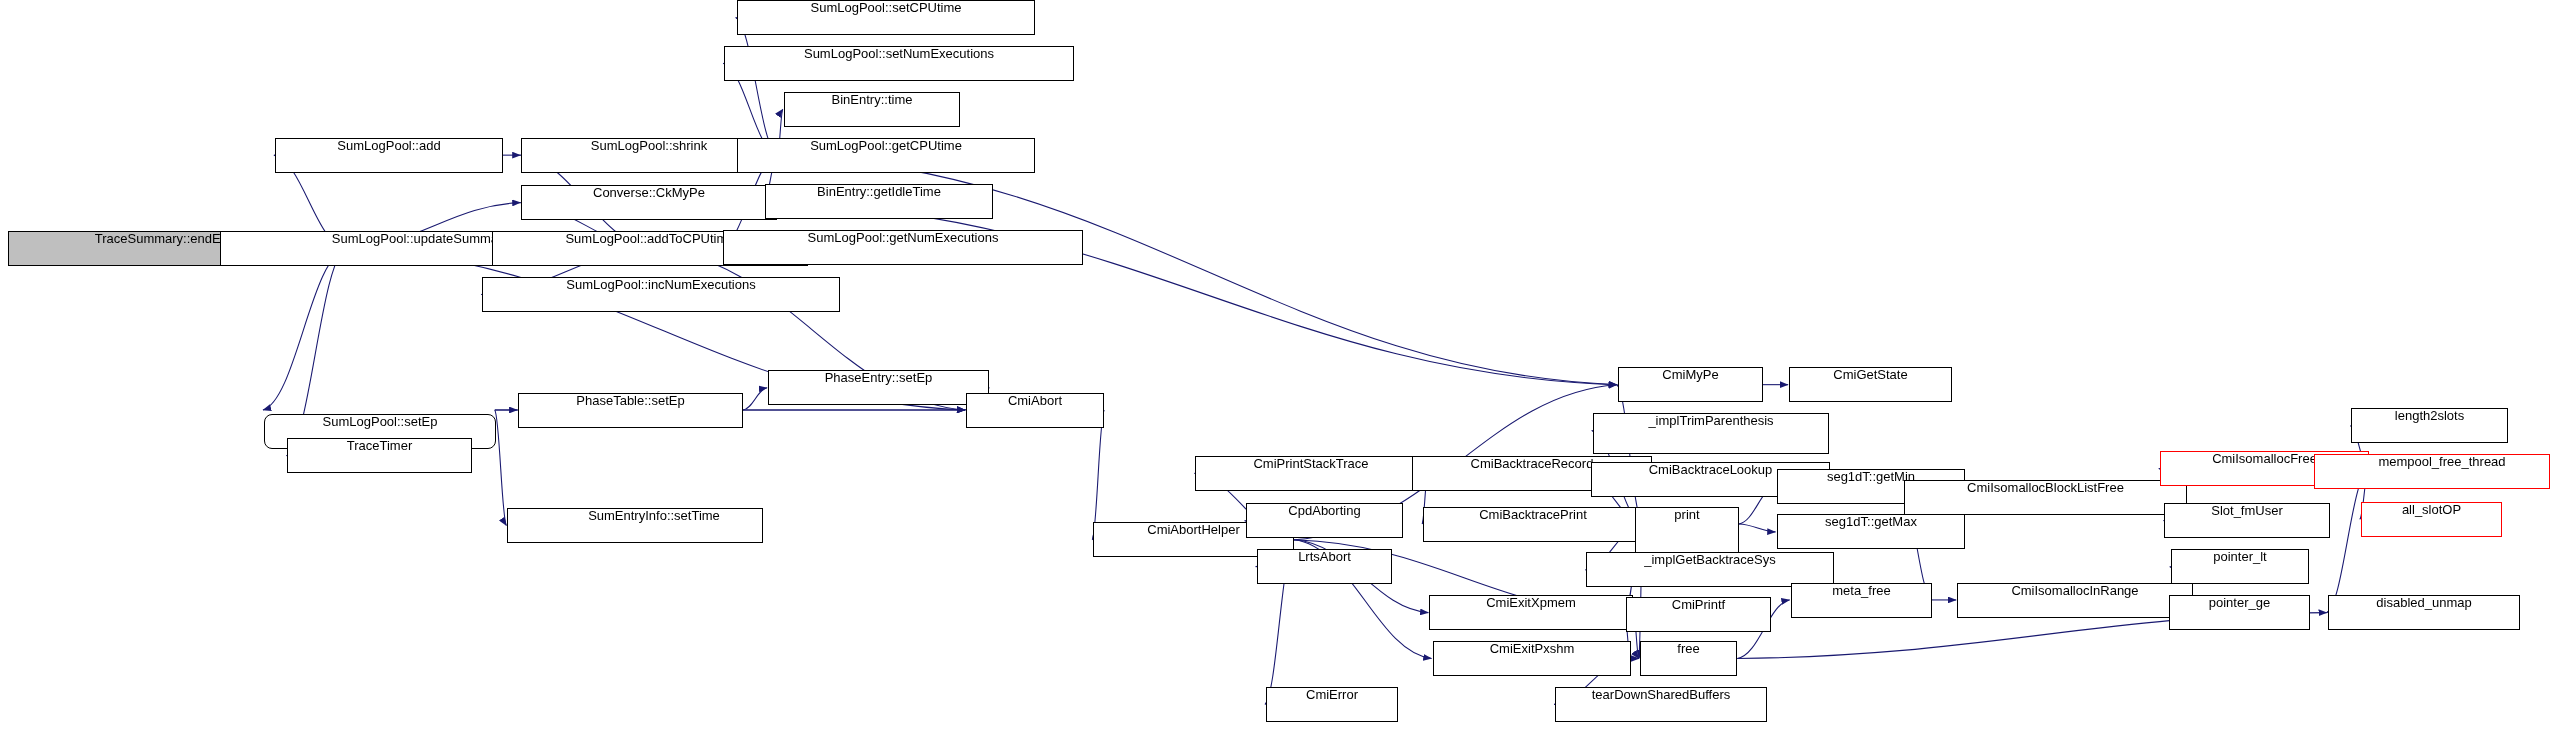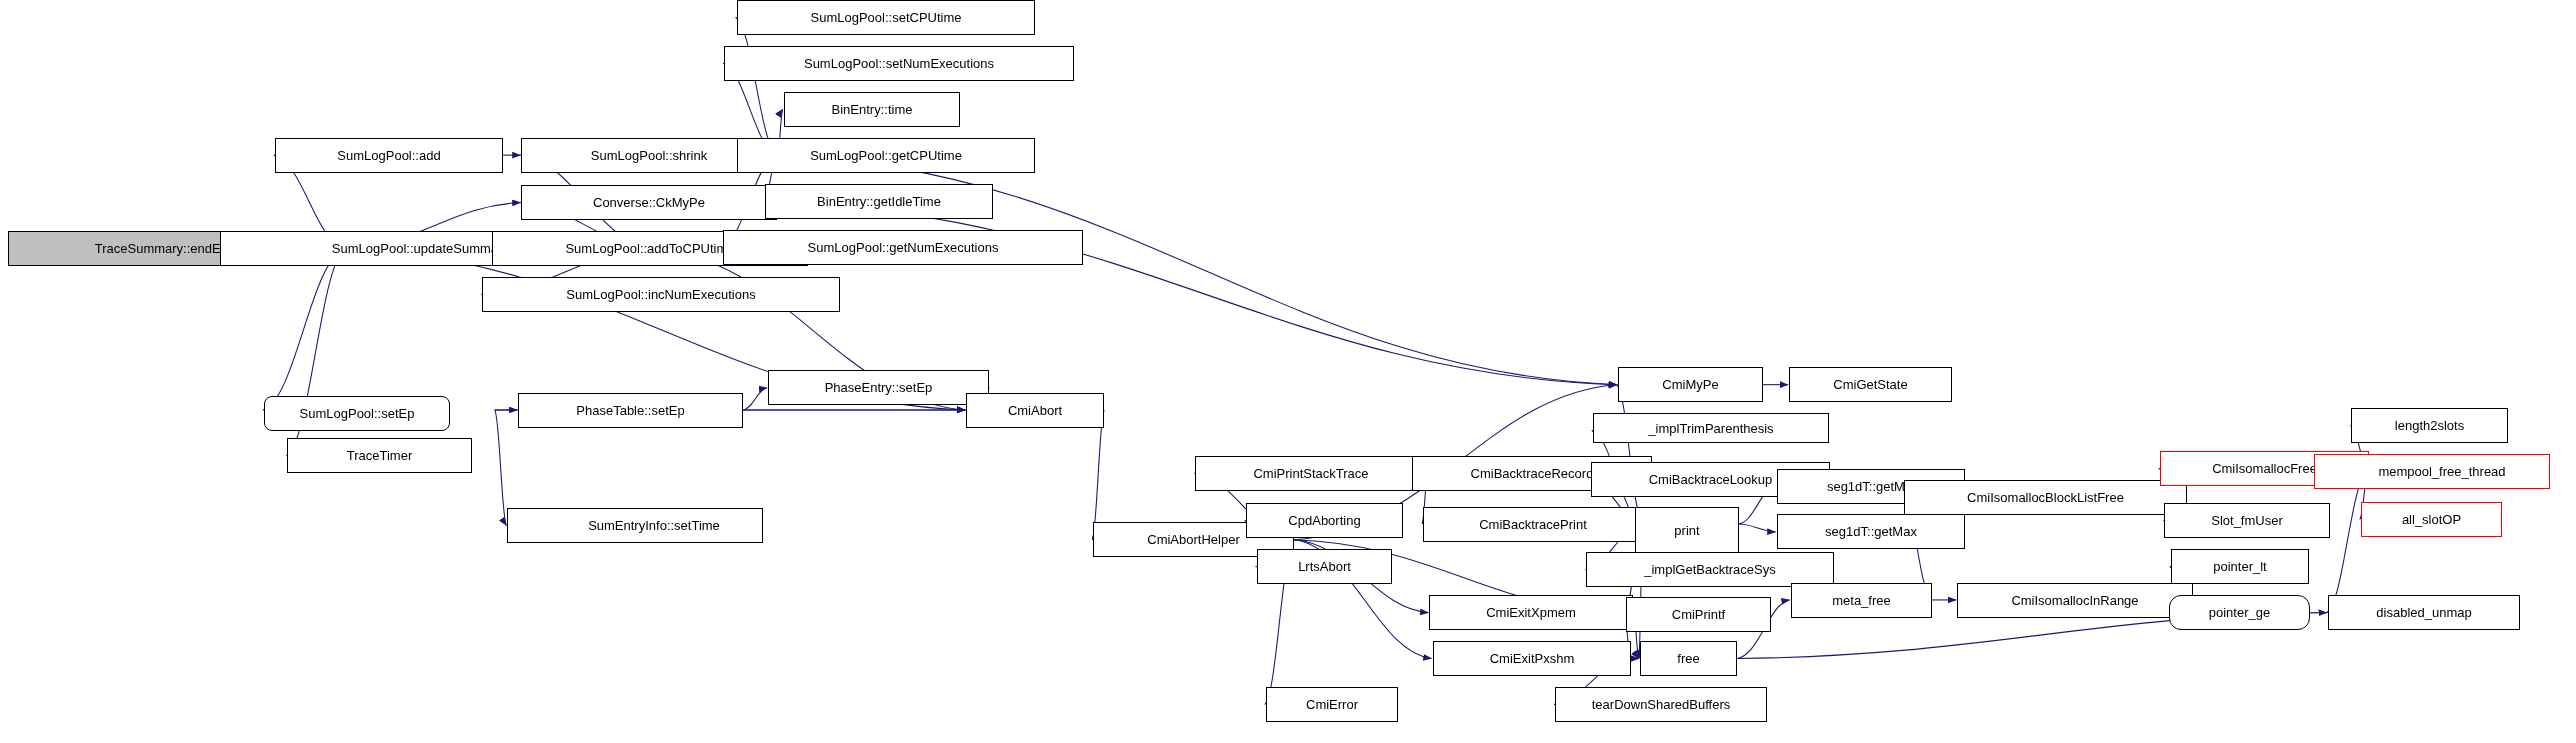--- a/index.html
+++ b/index.html
@@ -13,21 +13,21 @@
   #edges{position:absolute;left:0;top:0;width:2576px;height:744px;}
   .node{
     position:absolute;
     box-sizing:border-box;
     border:1px solid #000000;
     background:#ffffff;
     color:#000000;
     font-size:13px;
     line-height:1;
     display:flex;
-    align-items:center;
+    align-items:flex-start;
     justify-content:center;
     white-space:nowrap;
     height:21.5px;
     letter-spacing:0px;
   }
   .node.root{background:#bfbfbf;border-color:#000000;}
   .node.redbox{border:1px solid #ff0000;}
   .node.redbox .lbl{color:#000000;}
   .lbl{padding:0 5.9px;}
 </style>
@@ -141,21 +141,21 @@
       </div>
       <div class="node" style="left: 737px; top: 138px; width: 298px; height: 35px;">
         <span class="lbl">SumLogPool::getCPUtime</span>
       </div>
       <div class="node" style="left: 765px; top: 184px; width: 228px; height: 35px;">
         <span class="lbl">BinEntry::getIdleTime</span>
       </div>
       <div class="node" style="left: 723px; top: 230px; width: 360px; height: 35px;">
         <span class="lbl">SumLogPool::getNumExecutions</span>
       </div>
-      <div class="node" style="left: 264px; top: 396px; width: 186px; height: 35px; border-radius: 8px;">
+      <div class="node" style="left: 264px; top: 414px; width: 232px; height: 35px; border-radius: 8px;">
         <span class="lbl">SumLogPool::setEp</span>
       </div>
       <div class="node" style="left: 287px; top: 438px; width: 185px; height: 35px;">
         <span class="lbl">TraceTimer</span>
       </div>
       <div class="node" style="left: 518px; top: 393px; width: 225px; height: 35px;">
         <span class="lbl">PhaseTable::setEp</span>
       </div>
       <div class="node" style="left: 507px; top: 508px; width: 256px; height: 35px; padding-left: 38px;">
         <span class="lbl">SumEntryInfo::setTime</span>
@@ -177,21 +177,21 @@
       </div>
       <div class="node" style="left: 1257px; top: 549px; width: 135px; height: 35px;">
         <span class="lbl">LrtsAbort</span>
       </div>
       <div class="node" style="left: 1412px; top: 456px; width: 240px; height: 35px;">
         <span class="lbl">CmiBacktraceRecord</span>
       </div>
       <div class="node" style="left: 1423px; top: 507px; width: 220px; height: 35px;">
         <span class="lbl">CmiBacktracePrint</span>
       </div>
-      <div class="node" style="left: 1593px; top: 413px; width: 236px; height: 30px;">
+      <div class="node" style="left: 1593px; top: 413px; width: 236px; height: 41px;">
         <span class="lbl">_implTrimParenthesis</span>
       </div>
       <div class="node" style="left: 1591px; top: 462px; width: 239px; height: 35px;">
         <span class="lbl">CmiBacktraceLookup</span>
       </div>
       <div class="node" style="left: 1635px; top: 507px; width: 104px; height: 47px;">
         <span class="lbl">print</span>
       </div>
       <div class="node" style="left: 1586px; top: 552px; width: 248px; height: 35px;">
         <span class="lbl">_implGetBacktraceSys</span>
@@ -237,21 +237,21 @@
       </div>
       <div class="node redbox" style="left: 2160px; top: 451px; width: 209px; height: 35px;">
         <span class="lbl">CmiIsomallocFree</span>
       </div>
       <div class="node" style="left: 2164px; top: 503px; width: 166px; height: 35px;">
         <span class="lbl">Slot_fmUser</span>
       </div>
       <div class="node" style="left: 2171px; top: 549px; width: 138px; height: 35px;">
         <span class="lbl">pointer_lt</span>
       </div>
-      <div class="node" style="left: 2169px; top: 595px; width: 141px; height: 35px; border-radius: 12px;">
+      <div class="node" style="left: 2169px; top: 595px; width: 141px; height: 35px;">
         <span class="lbl">pointer_ge</span>
       </div>
       <div class="node" style="left: 2351px; top: 408px; width: 157px; height: 35px;">
         <span class="lbl">length2slots</span>
       </div>
       <div class="node redbox" style="left: 2314px; top: 454px; width: 236px; height: 35px; padding-left: 20px;">
         <span class="lbl">mempool_free_thread</span>
       </div>
       <div class="node redbox" style="left: 2361px; top: 502px; width: 141px; height: 35px;">
         <span class="lbl">all_slotOP</span>

